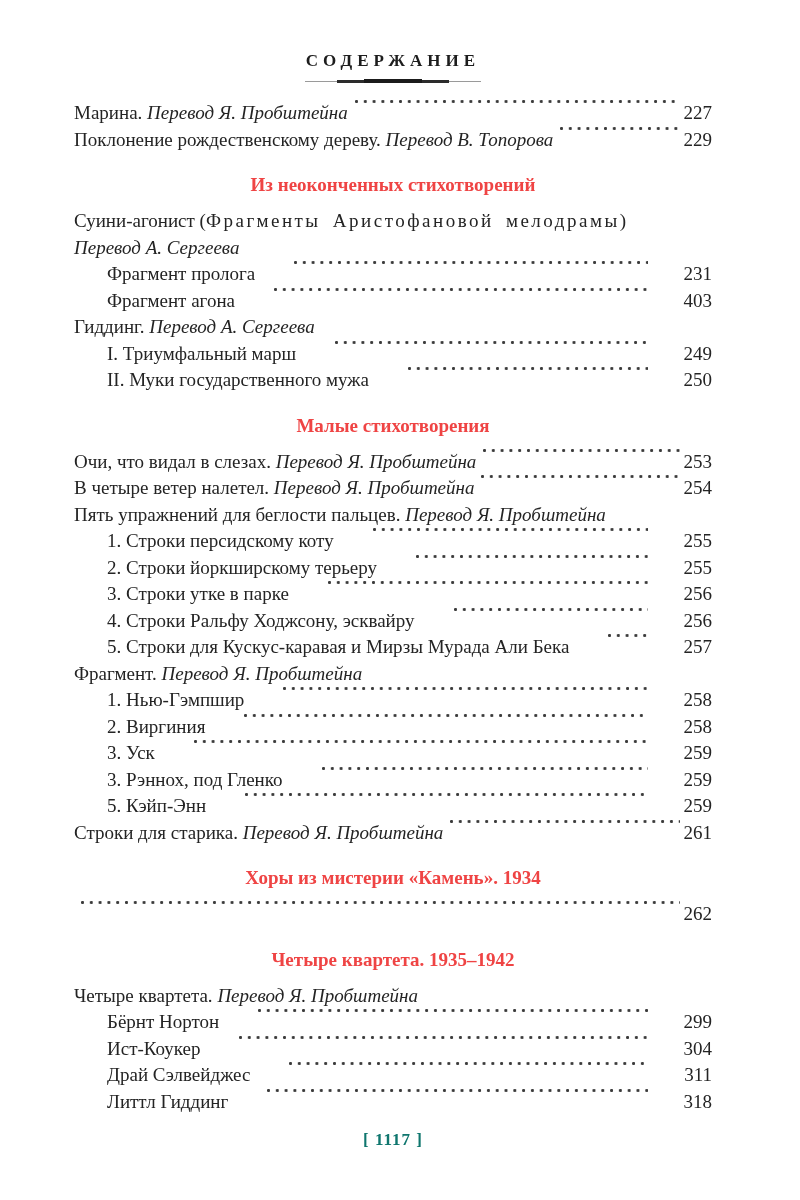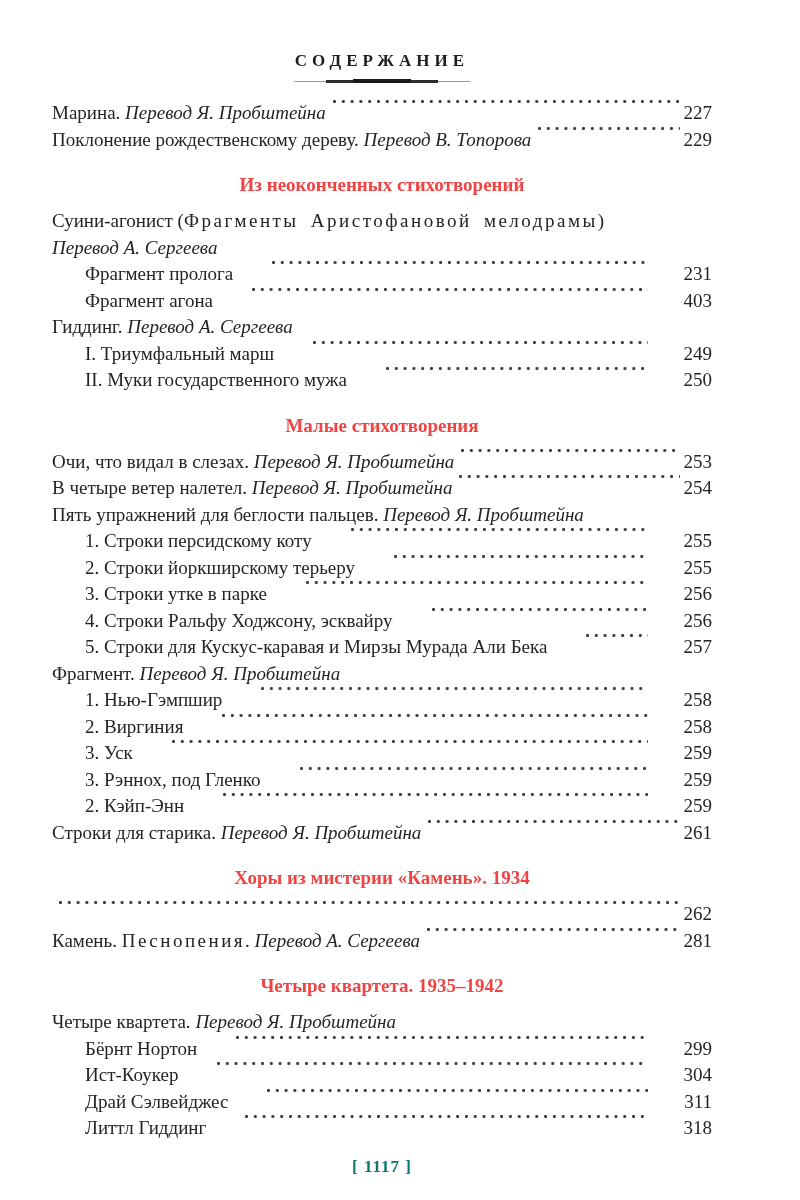--- a/index.html
+++ b/index.html
@@ -1,21 +1,21 @@
 <!DOCTYPE html>
 <html><head>
 <meta charset="utf-8">
 <style>
   html, body { margin: 0; padding: 0; background: #ffffff; }
   .page {
     position: relative;
     width: 800px;
     height: 1200px;
     box-sizing: border-box;
-    padding: 50px 88px 0 52px;
+    padding: 50px 88px 0 74px;
     background: #ffffff;
     font-family: "Liberation Serif", "DejaVu Serif", serif;
     color: #242424;
     overflow: hidden;
   }
   header { text-align: center; }
   .page-title {
     margin: 0;
     font-size: 17px;
     font-weight: bold;
@@ -200,40 +200,35 @@
           <span class="title"><span class="normal">3. Уск</span></span>
           <span class="leader"></span>
           <span class="pagenum">259</span>
         </div>
         <div class="entry indent">
           <span class="title"><span class="normal">3. Рэннох, под Гленко</span></span>
           <span class="leader"></span>
           <span class="pagenum">259</span>
         </div>
         <div class="entry indent">
-          <span class="title"><span class="normal">2. Кэйп-Энн</span></span>
+          <span class="title"><span class="normal">5. Кэйп-Энн</span></span>
           <span class="leader"></span>
           <span class="pagenum">259</span>
         </div>
         <div class="entry">
           <span class="title"><span class="normal">Строки для старика. </span><span class="italic">Перевод Я. Пробштейна</span></span>
           <span class="leader"></span>
           <span class="pagenum">261</span>
         </div>
       </section>
       <section>
         <h2 class="sec-heading">Хоры из мистерии «Камень». 1934</h2>
         <div class="entry">
           <span class="leader"></span>
           <span class="pagenum">262</span>
-        </div>
-        <div class="entry">
-          <span class="title"><span class="normal">Камень. </span><span class="spaced">Песнопения</span><span class="normal">. </span><span class="italic">Перевод А. Сергеева</span></span>
-          <span class="leader"></span>
-          <span class="pagenum">281</span>
         </div>
       </section>
       <section>
         <h2 class="sec-heading">Четыре квартета. 1935–1942</h2>
         <div class="entry">
           <span class="title"><span class="normal">Четыре квартета. </span><span class="italic">Перевод Я. Пробштейна</span></span>
         </div>
         <div class="entry indent">
           <span class="title"><span class="normal">Бёрнт Нортон</span></span>
           <span class="leader"></span>

